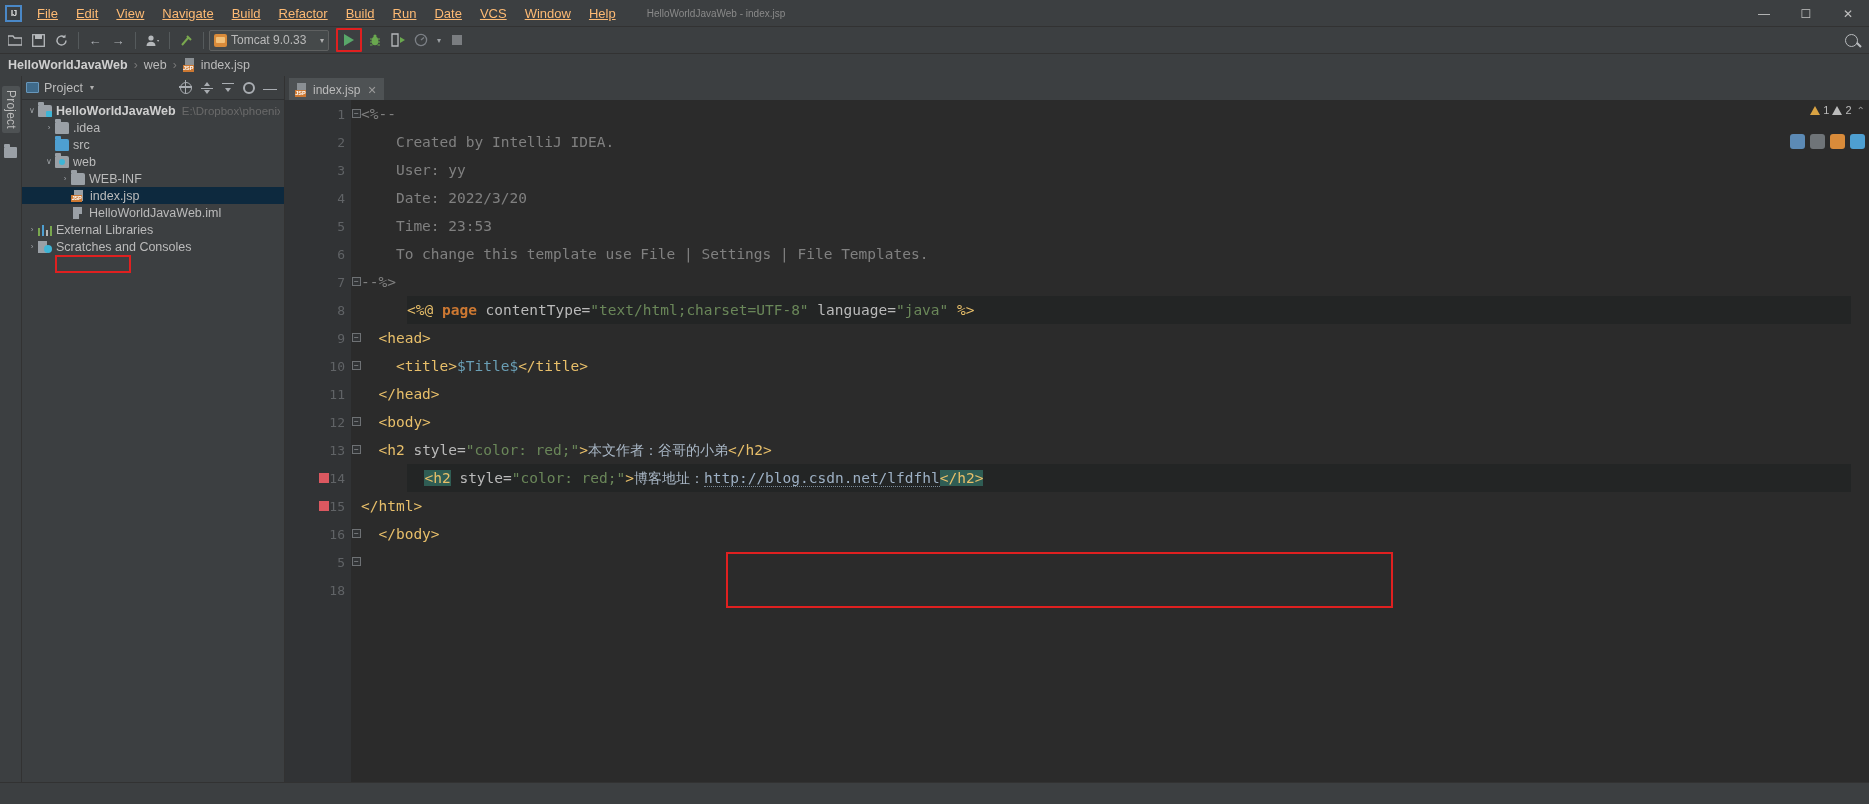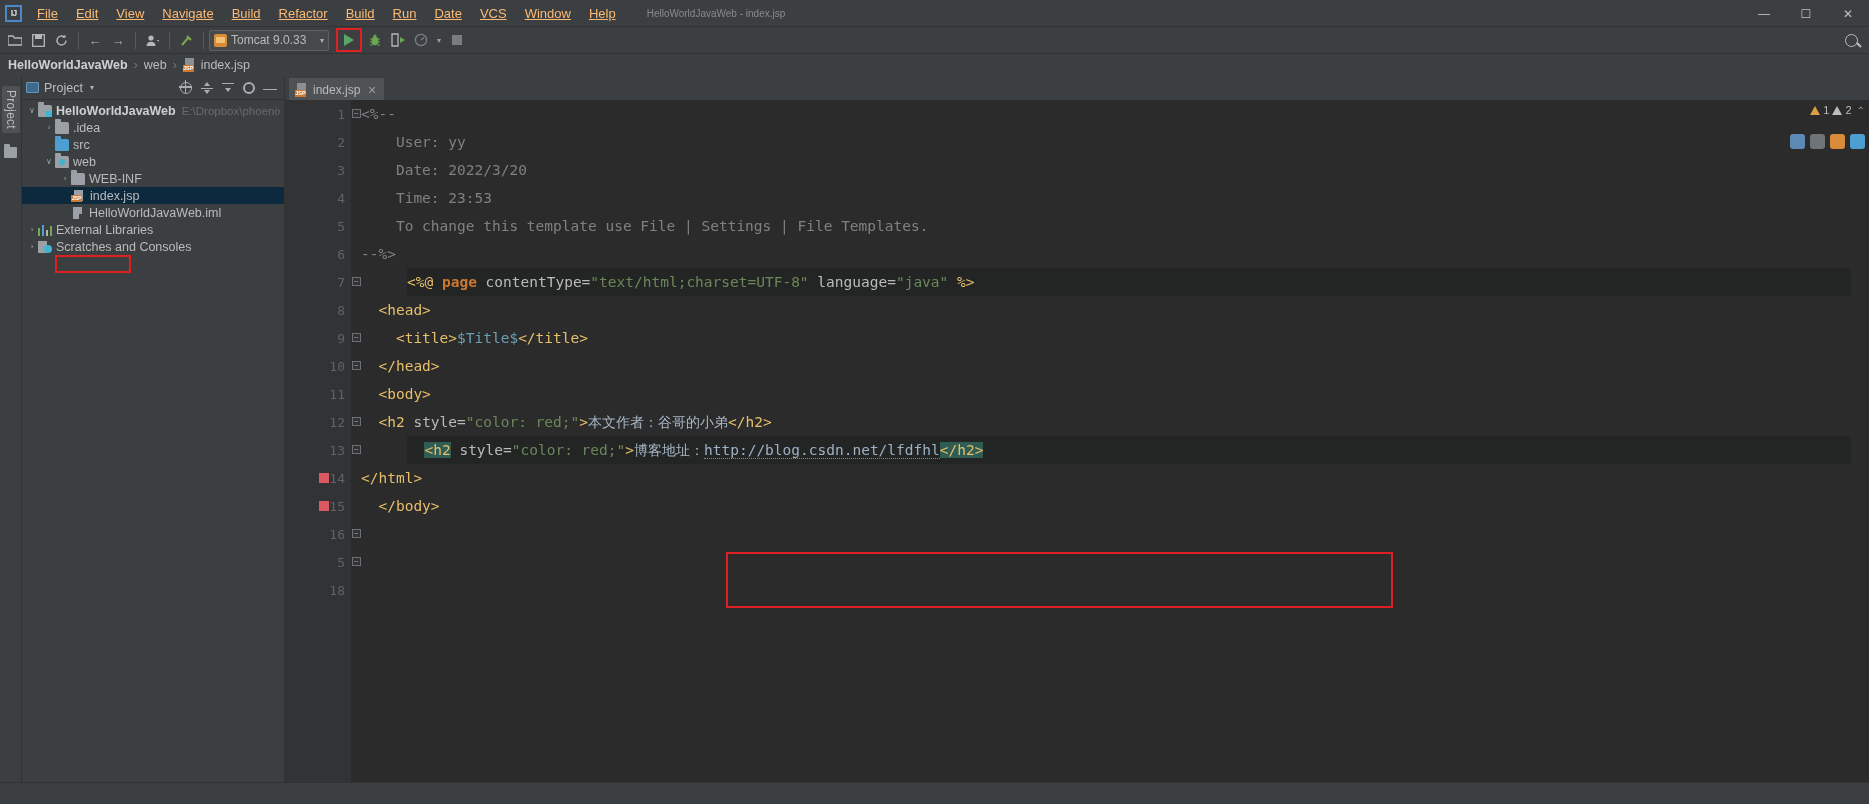--- a/index.html
+++ b/index.html
@@ -612,20 +612,21 @@
               <span class="num">5</span>
               <span class="fold">−</span>
             </div>
           <div class="gline">
               <span class="num">18</span>
             </div>
         </div>
 
         <div class="code">
           <div class="cline"><span class="c-comment">&lt;%--</span></div>
+          <div class="cline">    <span class="c-comment">Created by IntelliJ IDEA.</span></div>
           <div class="cline">    <span class="c-comment">User: yy</span></div>
           <div class="cline">    <span class="c-comment">Date: 2022/3/20</span></div>
           <div class="cline">    <span class="c-comment">Time: 23:53</span></div>
           <div class="cline">    <span class="c-comment">To change this template use File | Settings | File Templates.</span></div>
           <div class="cline"><span class="c-comment">--%&gt;</span></div>
           <div class="cline seg-dark"><span class="c-tag">&lt;%@</span> <span class="c-kw">page</span> <span class="c-attr">contentType=</span><span class="c-str">"text/html;charset=UTF-8"</span> <span class="c-attr">language=</span><span class="c-str">"java"</span> <span class="c-tag">%&gt;</span></div>
           <div class="cline">  <span class="c-tag">&lt;head&gt;</span></div>
           <div class="cline">    <span class="c-tag">&lt;title&gt;</span><span class="c-var">$Title$</span><span class="c-tag">&lt;/title&gt;</span></div>
           <div class="cline">  <span class="c-tag">&lt;/head&gt;</span></div>
           <div class="cline">  <span class="c-tag">&lt;body&gt;</span></div>

